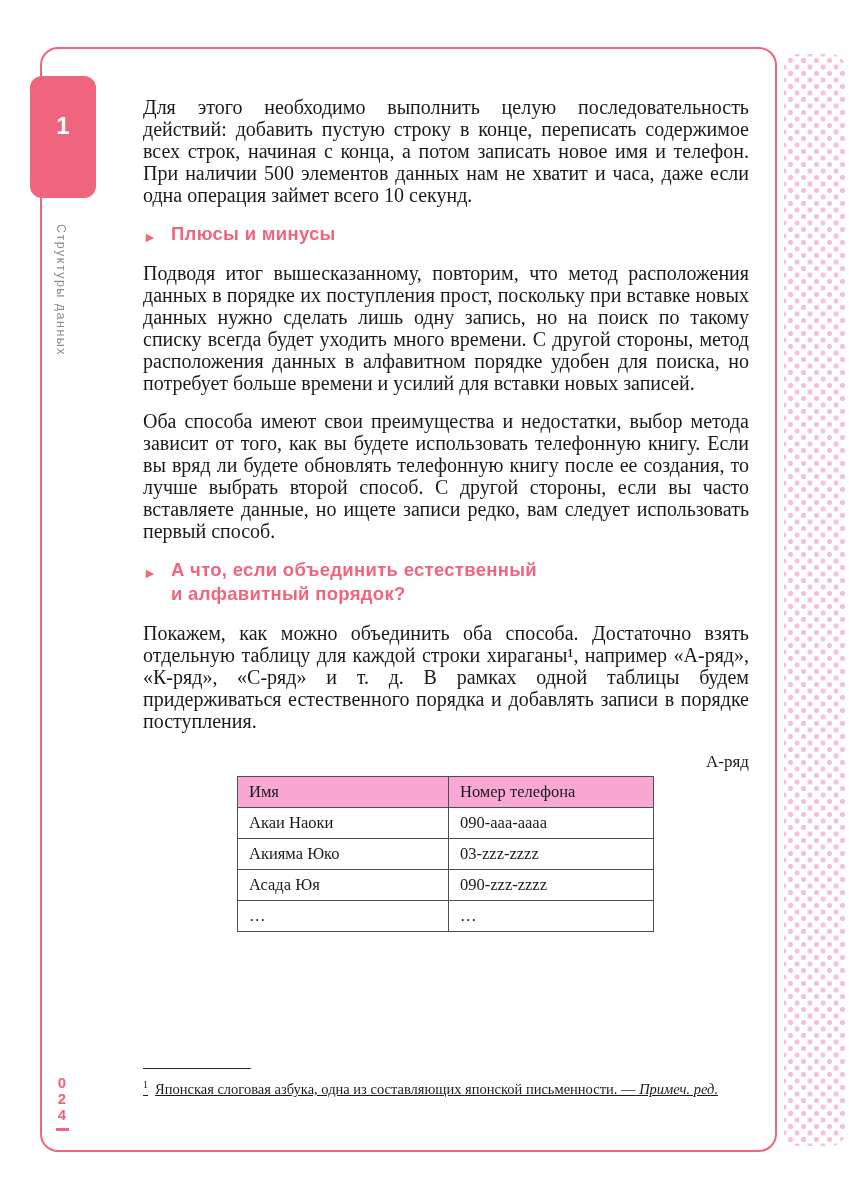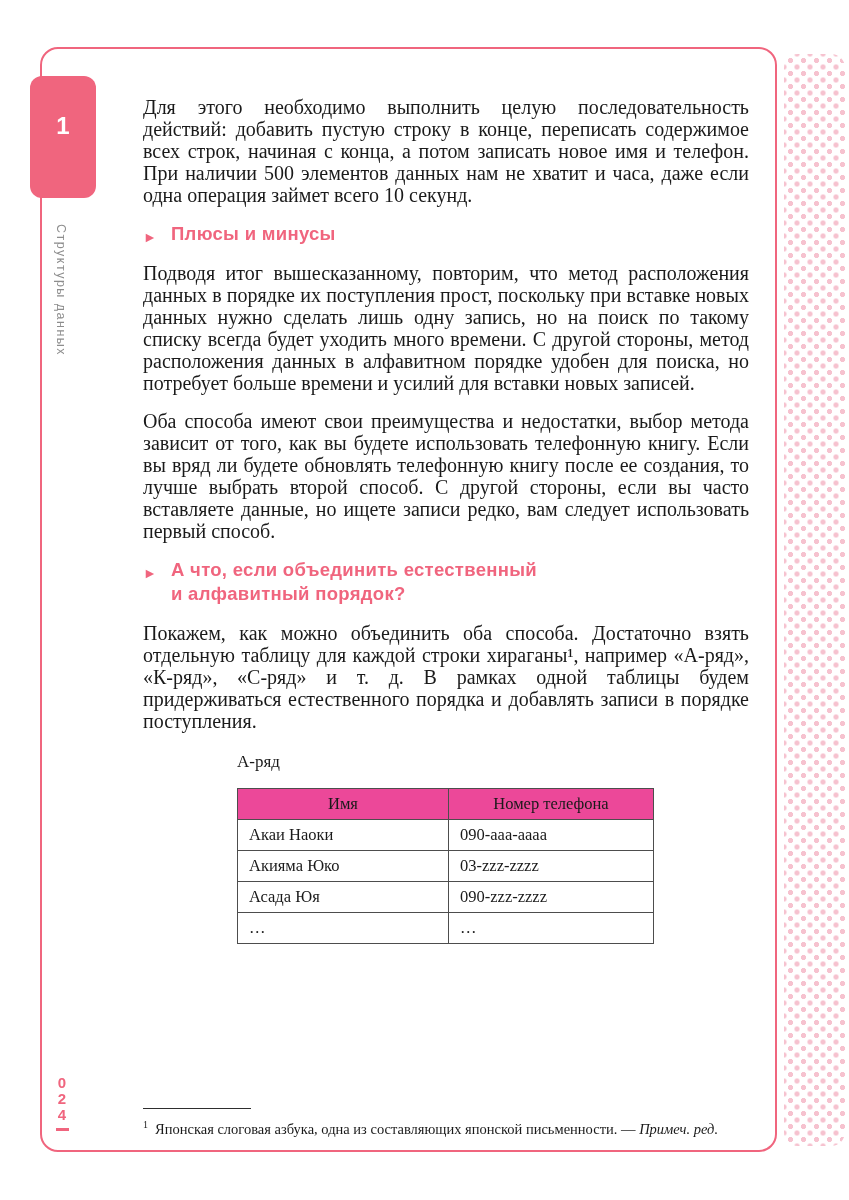--- a/index.html
+++ b/index.html
@@ -56,34 +56,34 @@
   }
   .h {
     margin:16px 0 12px; position:relative; padding-left:28px;
     font-family:"Liberation Sans", sans-serif; font-weight:bold;
     font-size:18.5px; color:#f0657e; line-height:24px; letter-spacing:0.3px;
   }
   .arrow { position:absolute; left:0; top:3px; font-size:14px; }
   .block { display:block; }
 
   
-  .tlabel { margin:20px 0 16px 94px; font-size:17px; }
+  .tlabel { margin:20px 0 4px 94px; font-size:17px;text-align:right; }
   table.pbook { border-collapse:collapse; margin-left:94px; font-size:16.5px; }
   table.pbook th, table.pbook td {
     border:1px solid #4d4d4d; padding:5px 11px; text-align:left;
     font-weight:normal;
   }
-  table.pbook th { background:#ec4899;text-align:center; }
+  table.pbook th { background:#f9a8d4; }
   table.pbook th:first-child, table.pbook td:first-child { width:188px; }
   table.pbook th:last-child,  table.pbook td:last-child  { width:182px; }
 
   
   .footnote {
-    position:absolute; left:143px; top:1108px; width:604px;
-    font-size:14.5px; line-height:1.45;
+    position:absolute; left:143px; top:1068px; width:604px;
+    font-size:14.5px; line-height:1.45;text-decoration:underline;
   }
   .rule { width:108px; border-top:1.5px solid #2e2e2e; margin-bottom:9px; }
   .fn { margin:0; padding-left:22px; text-indent:-22px; }
   .fn sup { font-size:10px; margin-right:7px; }
   .fn em { font-style:italic; }
 </style>
 </head>
 <body>
 
 <div class="canvas">

